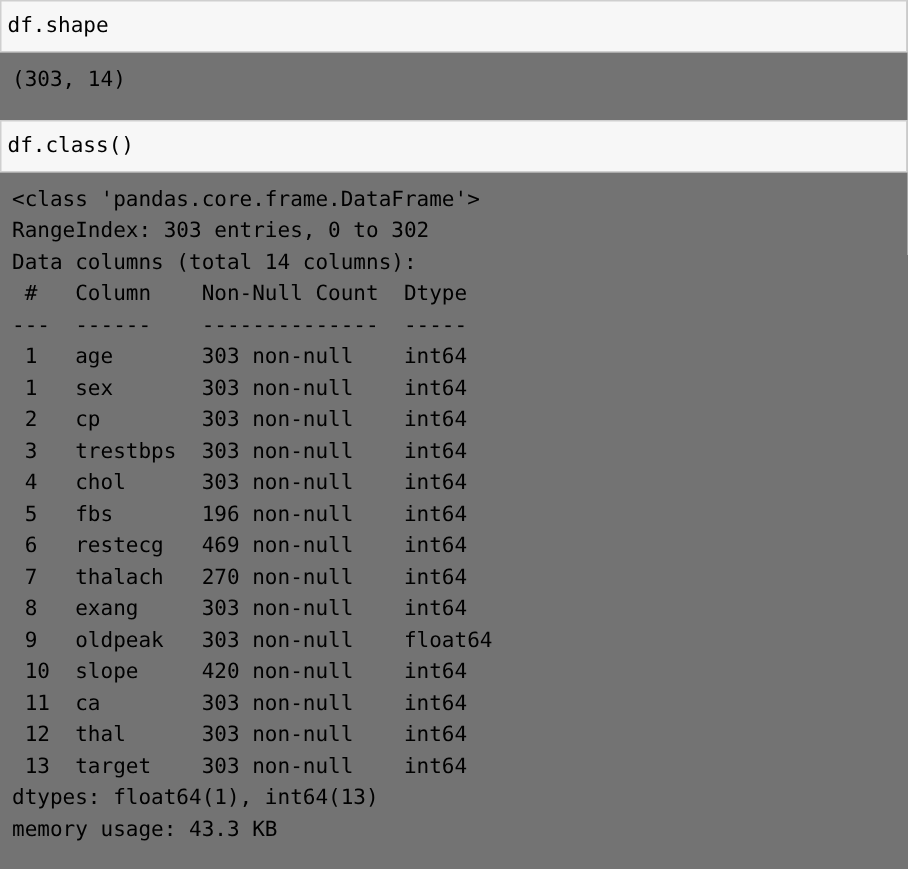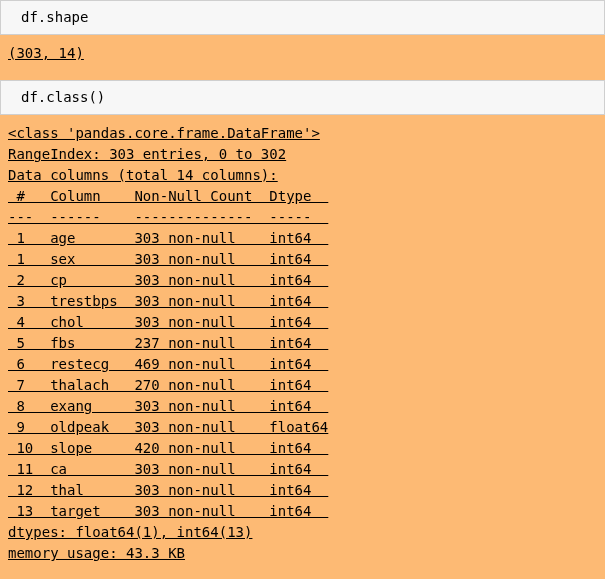--- a/index.html
+++ b/index.html
@@ -8,32 +8,31 @@
     font-family: "DejaVu Sans Mono", Consolas, "Courier New", monospace;
     font-size: 14px;
     line-height: 1.5;
     color: #000;
     background: #fff;
     width: 605px;
   }
   .cell-input {
     background: #f7f7f7;
     border: 1px solid #cfcfcf;
-    padding: 6px 20px;
+    padding: 6px 4px;
     margin: 0;
     white-space: pre;
     font-family: inherit;
   }
   .cell-output {
-    background: #fdba74;
+    background: #737373;
     padding: 8px 8px 16px 8px;
     margin: 0;
     white-space: pre;
     font-family: inherit;
-    text-decoration: underline;
   }
   .block {
     margin: 0;
   }
 </style>
 </head>
 <body>
 
 <pre class="cell-input block">df.shape</pre>
 
@@ -44,21 +43,21 @@
 <pre class="cell-output block"><span>&lt;class 'pandas.core.frame.DataFrame'&gt;</span>
 <span>RangeIndex: 303 entries, 0 to 302</span>
 <span>Data columns (total 14 columns):</span>
 <span> #   Column    Non-Null Count  Dtype  </span>
 <span>---  ------    --------------  -----  </span>
 <span> 1   age       303 non-null    int64  </span>
 <span> 1   sex       303 non-null    int64  </span>
 <span> 2   cp        303 non-null    int64  </span>
 <span> 3   trestbps  303 non-null    int64  </span>
 <span> 4   chol      303 non-null    int64  </span>
-<span> 5   fbs       237 non-null    int64  </span>
+<span> 5   fbs       196 non-null    int64  </span>
 <span> 6   restecg   469 non-null    int64  </span>
 <span> 7   thalach   270 non-null    int64  </span>
 <span> 8   exang     303 non-null    int64  </span>
 <span> 9   oldpeak   303 non-null    float64</span>
 <span> 10  slope     420 non-null    int64  </span>
 <span> 11  ca        303 non-null    int64  </span>
 <span> 12  thal      303 non-null    int64  </span>
 <span> 13  target    303 non-null    int64  </span>
 <span>dtypes: float64(1), int64(13)</span>
 <span>memory usage: 43.3 KB</span></pre>

